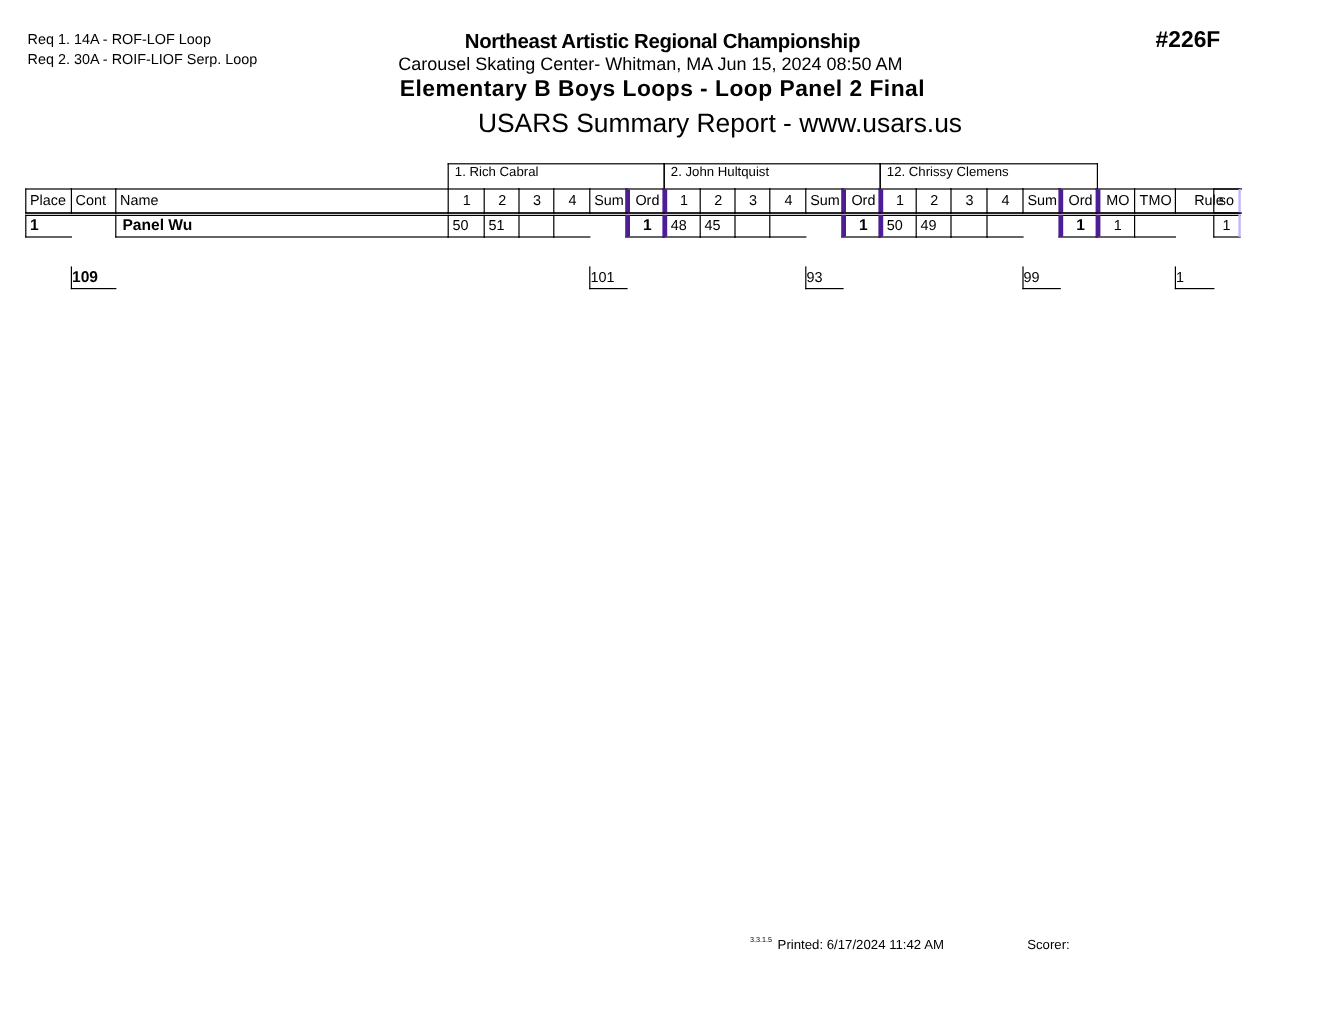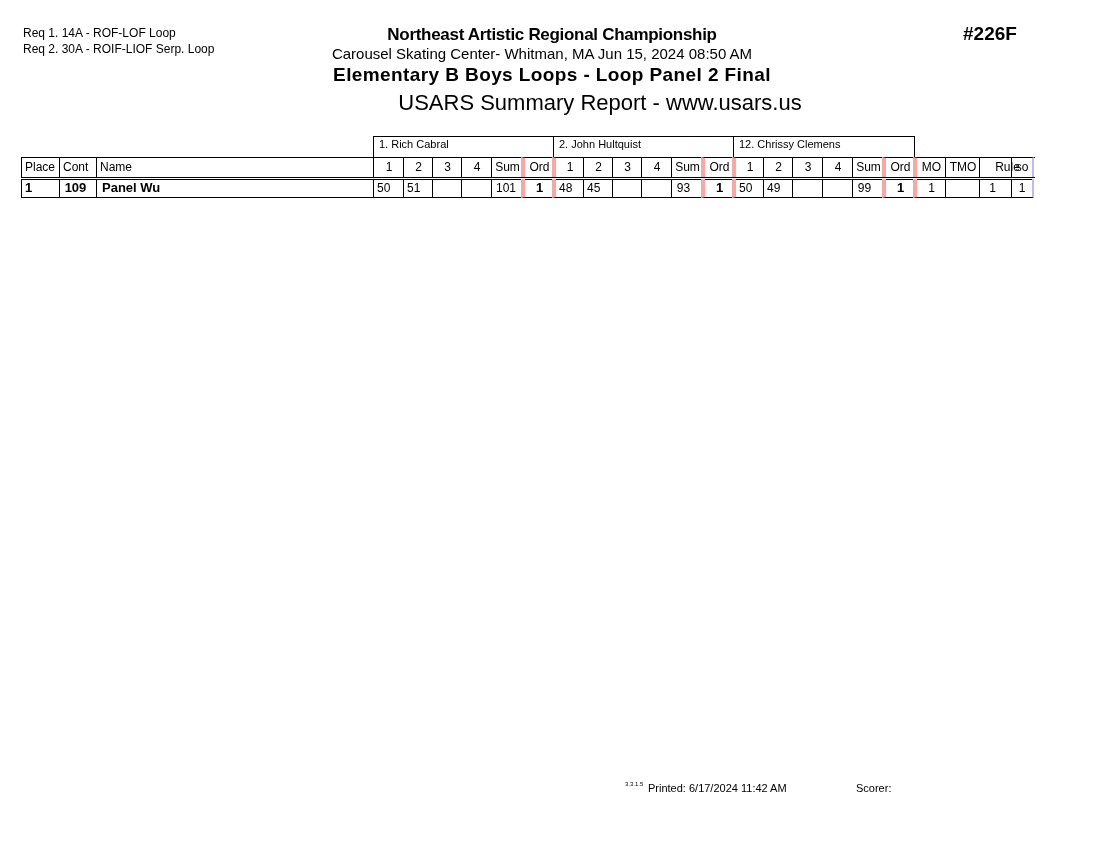--- a/index.html
+++ b/index.html
@@ -10,23 +10,23 @@
   .t1 { top: 25px; font-size: 17px; font-weight: bold; left: 552px; transform: translateX(-50%); width: auto; letter-spacing: -0.3px; }
   .t2 { top: 45px; font-size: 15px; left: 542px; transform: translateX(-50%); width: auto; }
   .t3 { top: 64px; font-size: 19px; font-weight: bold; left: 552px; transform: translateX(-50%); width: auto; letter-spacing: 0.4px; }
   .t4 { top: 90px; font-size: 22px; left: 552px; transform: translateX(-50%); width: auto; margin-left: 48px; }
   .event-no { left: 963px; top: 23px; font-size: 19px; font-weight: bold; }
 
   .cell { position: absolute; box-sizing: border-box; font-size: 12px;
           border-left: 1px solid #000; border-top: 1px solid #000; border-bottom: 1px solid #000;
           text-align: center; line-height: 18px; overflow: hidden; }
   .cell.left { text-align: left; padding-left: 3px; }
-  .cell.right { text-align: center; padding-right: 3px; }
+  .cell.right { text-align: left; padding-right: 3px; margin-top: 43px; }
   .cell.bold { font-weight: bold; font-size: 13px; }
-  .cell.thick { border-left: 4px solid #fca5a5; }
+  .cell.thick { border-left: 4px solid #4c1d95; }
   .cell.lastcol { border-right: 2px solid #c4b5fd; }
   .judge-hdr { position: absolute; box-sizing: border-box; font-size: 11px;
                border: 1px solid #000; border-bottom: none; top: 136px; height: 21px;
                padding-left: 5px; line-height: 14px; }
   .dbl { position: absolute; left: 21px; width: 1013px; top: 177px; height: 3px;
          border-top: 1px solid #000; border-bottom: 1px solid #000; box-sizing: border-box; }
   .footer { top: 782px; font-size: 11px; }
   .ver { font-size: 6px; left: 625px; top: 781px; }
 </style>
 </head>

